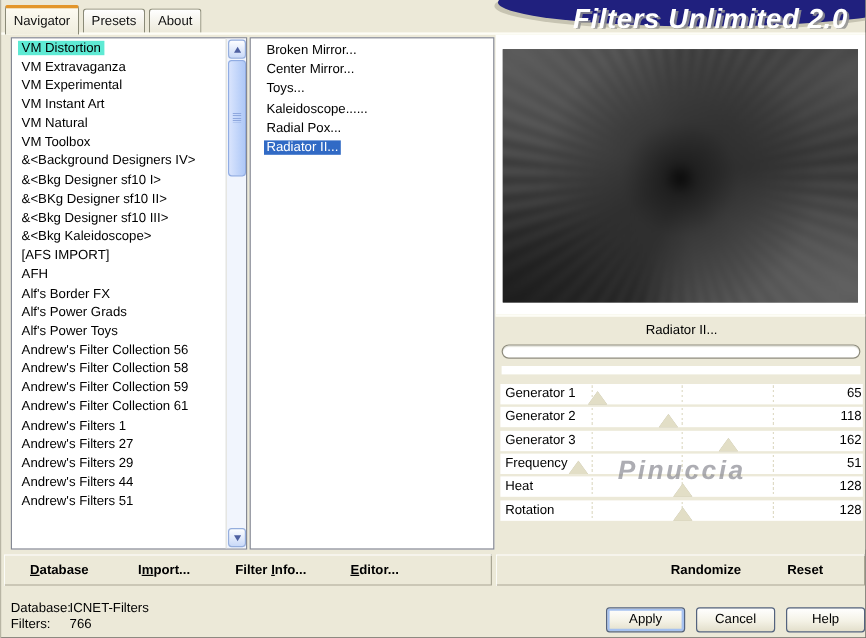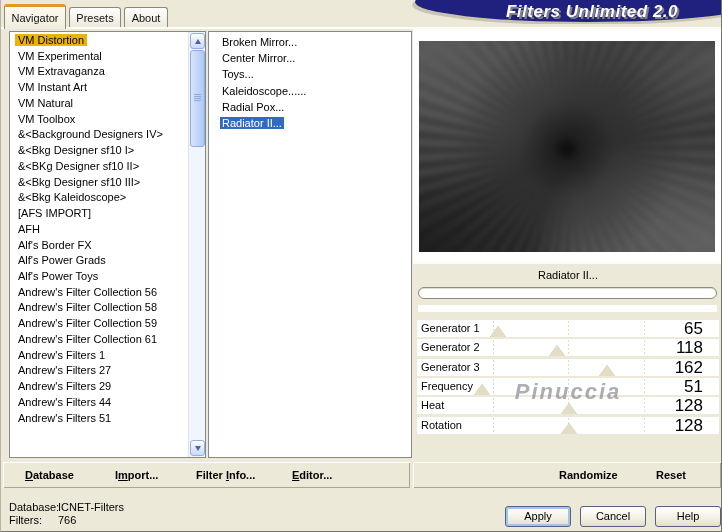--- a/index.html
+++ b/index.html
@@ -4,37 +4,37 @@
 <style>
   html,body{margin:0;padding:0;background:#ffffff;}
   *{box-sizing:border-box;font-family:"Liberation Sans",sans-serif;}
   #window{position:relative;width:722px;height:532px;background:#ECE9D8;overflow:hidden;
           border-right:1px solid #75726B;border-bottom:1px solid #75726B;border-left:1px solid #B8B5A4;}
   
   #banner-clip{position:absolute;left:398px;top:0;width:324px;height:24px;overflow:hidden;}
   #banner-ellipse{position:absolute;left:16px;top:-18px;width:345px;height:40px;border-radius:50%;
                   background:#20207E;box-shadow:-3px 3px 0 #C7C4B2;}
   #banner-text{position:absolute;left:68px;top:2px;width:250px;text-align:center;color:#fff;
-               font-size:17px;font-weight:bold;font-style:italic;letter-spacing:0.5px;
+               font-size:23px;font-weight:bold;font-style:italic;letter-spacing:0.5px;
                text-shadow:2px 2px 0 rgba(145,145,145,0.85);white-space:nowrap;}
   
   .tab{position:absolute;font-size:11px;text-align:center;color:#111;border:1px solid #8A8A77;
        border-bottom:none;border-radius:3px 3px 0 0;background:linear-gradient(180deg,#FFFFFF,#EBE8D8);}
   #tab-navigator{left:3px;top:4px;width:62px;height:25px;line-height:22px;z-index:3;
                  background:linear-gradient(180deg,#FDFBF1,#EFEDDE);border-top:3px solid #E3962B;}
   #tab-presets{left:68px;top:7px;width:52px;height:21px;line-height:20px;}
   #tab-about{left:123px;top:7px;width:44px;height:21px;line-height:20px;}
   #page-topline{position:absolute;left:0;top:27px;width:722px;height:2px;background:#FDFDF6;z-index:2;}
   
   .listbox{position:absolute;background:#fff;border:1px solid #848893;overflow:hidden;}
   #category-listbox{left:8px;top:31px;width:197px;height:427px;}
   #filter-listbox{left:207px;top:31px;width:204px;height:427px;}
   .cat-row{height:15.74px;line-height:15.74px;font-size:11px;white-space:nowrap;}
   .cat-text{margin-left:5px;padding:0 3px;color:#000;}
-  .cat-text.hl{background:#eab308;}
+  .cat-text.hl{background:#5eead4;}
   .flt-row{height:16.2px;line-height:16.2px;font-size:11px;white-space:nowrap;}
   #filter-items{padding-top:2px;}
   .flt-text{margin-left:11px;padding:0 2px;color:#000;margin-top:28px;}
   .flt-text.sel{background:#316AC5;color:#fff;}
   
   #cat-scrollbar{position:absolute;top:0;right:0;bottom:0;width:17px;background:#F1F5FD;border-left:1px solid #E3E3DB;}
   .sb-btn{position:absolute;left:1px;width:15px;height:16px;border:1px solid #95AEDD;border-radius:3px;
           background:linear-gradient(180deg,#FDFEFF,#C9D9F8);}
   #sb-up{top:1px;} #sb-down{bottom:1px;}
   .sb-arrow{position:absolute;left:3.5px;width:0;height:0;}
@@ -58,21 +58,21 @@
         rgba(18,18,18,0.32) 200deg 240deg, rgba(112,112,112,0.22) 290deg 330deg, rgba(18,18,18,0.35) 360deg),
       repeating-conic-gradient(from 10deg at 50% 51%, #303030 0deg 3deg, #4B4B4B 3deg 6deg);}
   
   #control-panel{position:absolute;left:412px;top:262px;width:310px;height:196px;background:#ECE9D8;border-top:2px solid #FDFDF6;}
   #filter-title{position:absolute;left:0;top:5px;width:100%;text-align:center;font-size:11px;color:#000;}
   #progress-bar{position:absolute;left:5px;top:23px;width:299px;height:12px;background:#FFFFFF;
                 border:1px solid #8E8C7D;border-radius:6px;box-shadow:inset 0 1px 1px #DCDCD2;}
   #blank-strip{position:absolute;left:5px;top:41px;width:299px;height:7px;background:#FFFFFF;}
   .slider-row{position:absolute;left:4px;width:302px;height:17px;background:#FFFFFF;}
   .slider-label{position:absolute;left:4px;top:0;line-height:17px;font-size:11px;color:#000;z-index:2;}
-  .slider-value{position:absolute;right:16px;top:0;line-height:17px;font-size:17px;color:#000;z-index:2;}
+  .slider-value{position:absolute;right:1px;top:0;line-height:17px;font-size:11px;color:#000;z-index:2;}
   .tick{position:absolute;top:1px;bottom:1px;width:1px;z-index:1;
         background:repeating-linear-gradient(180deg,#DFDBC6 0 2px,rgba(0,0,0,0) 2px 4px);}
   .slider-thumb{position:absolute;bottom:0;width:0;height:0;z-index:1;
         border-left:8px solid transparent;border-right:8px solid transparent;border-bottom:11px solid #E2DEC6;
         filter:drop-shadow(0 0 0.5px #BDB9A0);}
   #watermark{position:absolute;left:0;top:115px;width:100%;text-align:center;z-index:6;pointer-events:none;}
   #watermark-line1{font-size:22px;letter-spacing:2px;color:rgba(122,122,132,0.62);font-style:italic;font-weight:bold;}
   #watermark-line2{font-size:12px;font-style:italic;color:rgba(122,122,132,0.58);margin-top:1px;}
   
   .toolbar{position:absolute;top:462px;height:26px;background:#ECE9D8;
@@ -99,22 +99,22 @@
   </div>
 
   <div class="tab" id="tab-navigator">Navigator</div>
   <div class="tab" id="tab-presets">Presets</div>
   <div class="tab" id="tab-about">About</div>
   <div id="page-topline"></div>
 
   <div class="listbox" id="category-listbox">
     <div id="category-items" style="padding-top:1px;">
         <div class="cat-row"><span class="cat-text hl">VM Distortion</span></div>
+        <div class="cat-row"><span class="cat-text">VM Extravaganza</span></div>
         <div class="cat-row"><span class="cat-text">VM Experimental</span></div>
-        <div class="cat-row"><span class="cat-text">VM Extravaganza</span></div>
         <div class="cat-row"><span class="cat-text">VM Instant Art</span></div>
         <div class="cat-row"><span class="cat-text">VM Natural</span></div>
         <div class="cat-row"><span class="cat-text">VM Toolbox</span></div>
         <div class="cat-row"><span class="cat-text">&amp;&lt;Background Designers IV&gt;</span></div>
         <div class="cat-row"><span class="cat-text">&amp;&lt;Bkg Designer sf10 I&gt;</span></div>
         <div class="cat-row"><span class="cat-text">&amp;&lt;BKg Designer sf10 II&gt;</span></div>
         <div class="cat-row"><span class="cat-text">&amp;&lt;Bkg Designer sf10 III&gt;</span></div>
         <div class="cat-row"><span class="cat-text">&amp;&lt;Bkg Kaleidoscope&gt;</span></div>
         <div class="cat-row"><span class="cat-text">[AFS IMPORT]</span></div>
         <div class="cat-row"><span class="cat-text">AFH</span></div>

